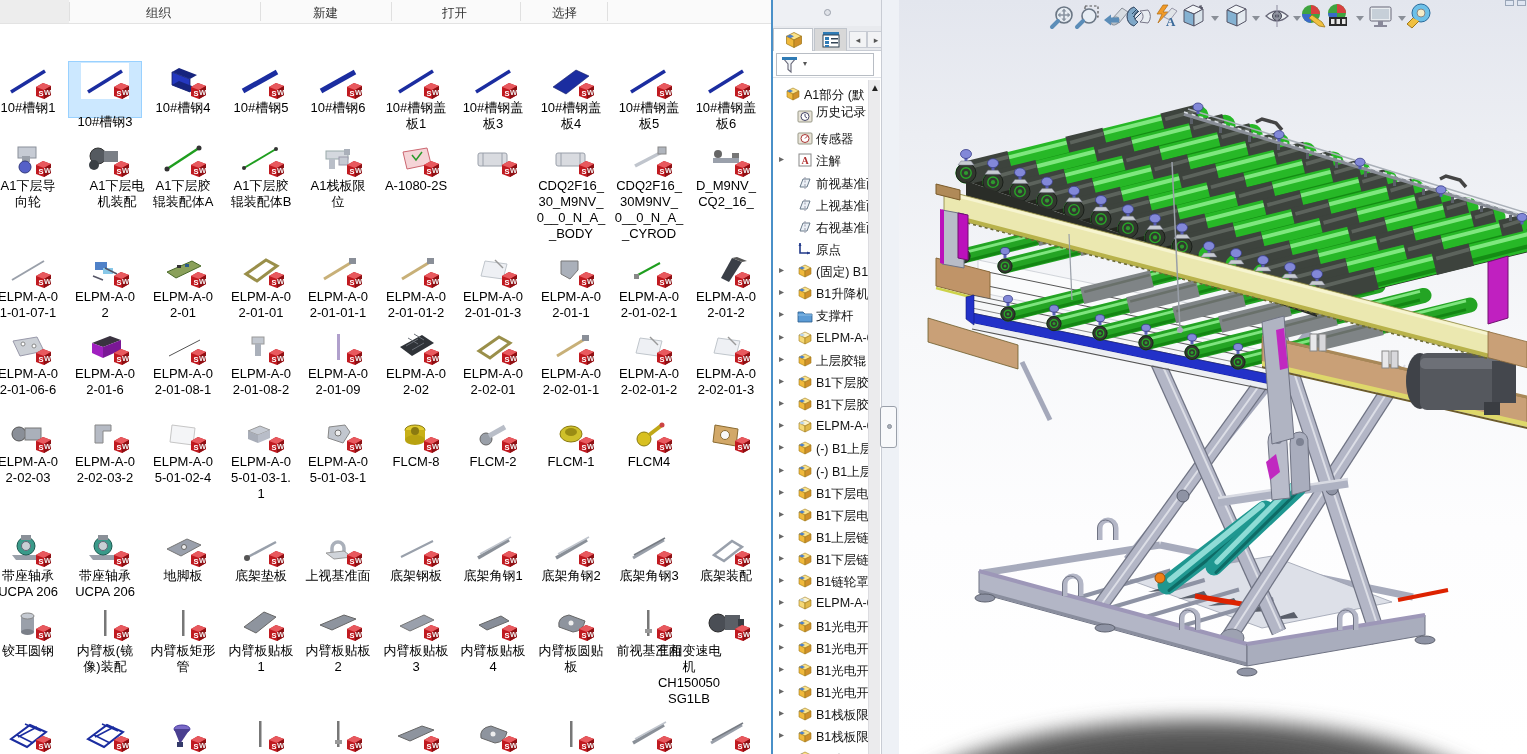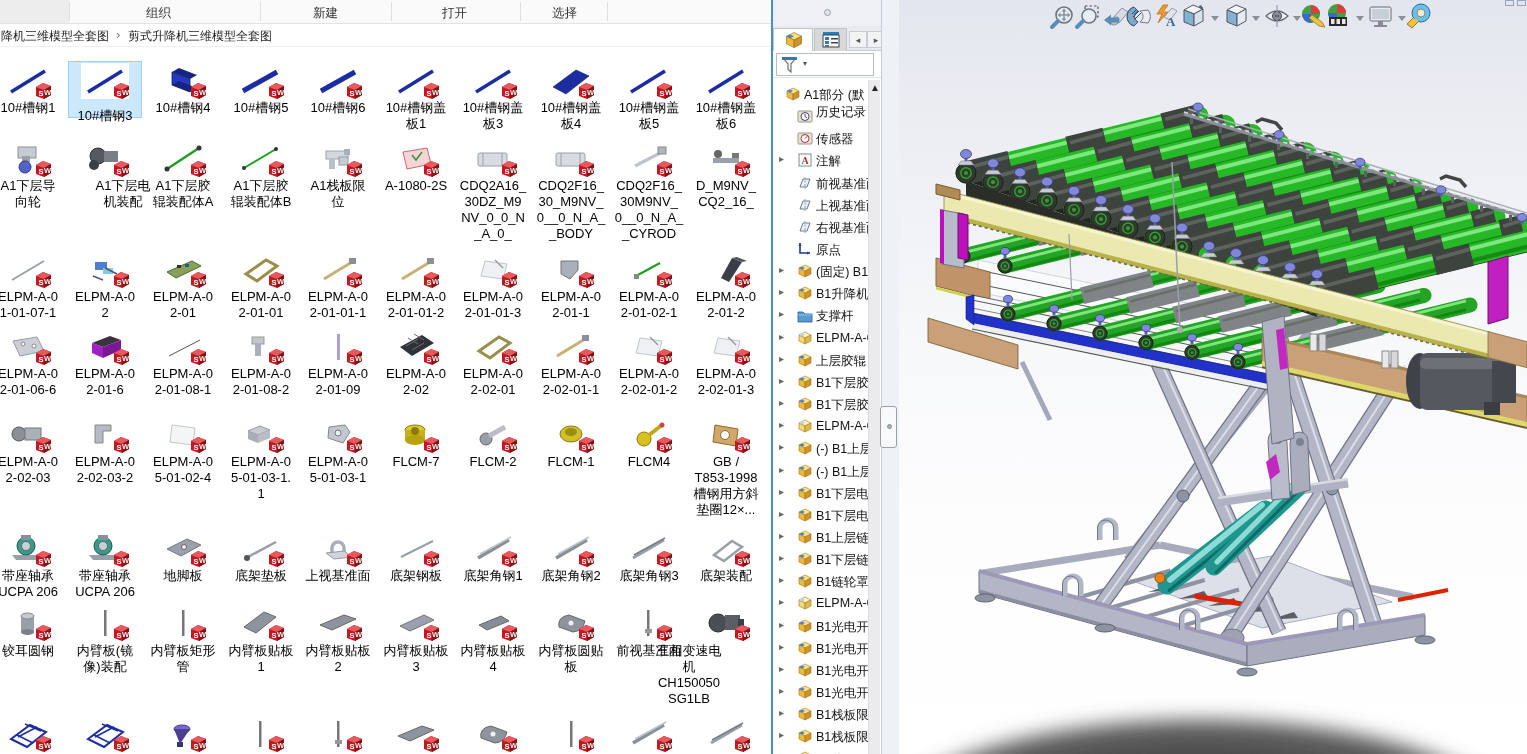--- a/index.html
+++ b/index.html
@@ -42,25 +42,20 @@
     <div class="mi" style="left:146px">组织</div>
     <div class="mi" style="left:313px">新建</div>
     <div class="mi" style="left:442px">打开</div>
     <div class="mi" style="left:552px">选择</div>
     <div class="sep" style="left:69px"></div>
     <div class="sep" style="left:260px"></div>
     <div class="sep" style="left:391px"></div>
     <div class="sep" style="left:520px"></div>
     <div class="sep" style="left:607px"></div>
   </div>
-  <div id="crumbs">
-    <span style="position:absolute;left:1px;top:4px">降机三维模型全套图</span>
-    <span style="position:absolute;left:116px;top:3px;color:#777;font-size:13px">›</span>
-    <span style="position:absolute;left:128px;top:4px">剪式升降机三维模型全套图</span>
-  </div>
 <svg class="th" style="left:4px;top:63px" width="48" height="36" viewBox="0 0 48 36" fill="none">
         <path d="M7 29 L41 8" stroke="#1b2da0" stroke-width="3.5"></path>
       </svg>
 <svg class="swb" style="left:34px;top:82px" width="19" height="18" viewBox="0 0 19 18">
         <polygon points="2,5 9,1 17,4 17,13 10,17 2,14" fill="#c01a20"></polygon>
         <polygon points="2,5 9,1 17,4 10,8" fill="#e8595e"></polygon>
         <polygon points="10,8 17,4 17,13 10,17" fill="#8f1014"></polygon>
         <text x="4.5" y="13.5" font-size="7.5" font-weight="bold" fill="#fff" font-family="Liberation Sans">S</text>
         <text x="10" y="12.5" font-size="7.5" font-weight="bold" fill="#f2f2f2" font-family="Liberation Sans">W</text>
       </svg>
@@ -69,21 +64,21 @@
 <svg class="th" style="left:81px;top:63px" width="48" height="36" viewBox="0 0 48 36" fill="none">
         <path d="M7 29 L41 8" stroke="#1b2da0" stroke-width="3.5"></path>
       </svg>
 <svg class="swb" style="left:112px;top:82px" width="19" height="18" viewBox="0 0 19 18">
         <polygon points="2,5 9,1 17,4 17,13 10,17 2,14" fill="#c01a20"></polygon>
         <polygon points="2,5 9,1 17,4 10,8" fill="#e8595e"></polygon>
         <polygon points="10,8 17,4 17,13 10,17" fill="#8f1014"></polygon>
         <text x="4.5" y="13.5" font-size="7.5" font-weight="bold" fill="#fff" font-family="Liberation Sans">S</text>
         <text x="10" y="12.5" font-size="7.5" font-weight="bold" fill="#f2f2f2" font-family="Liberation Sans">W</text>
       </svg>
-<div class="lbl" style="left:66px;top:108px">10#槽钢3</div>
+<div class="lbl" style="left:66px;top:114px">10#槽钢3</div>
 <svg class="th" style="left:159px;top:63px" width="48" height="36" viewBox="0 0 48 36" fill="none">
         <polygon points="13,9 13,22 31,29 31,16" fill="#2438c0" stroke="#141f66" stroke-width="0.8"></polygon>
         <polygon points="13,9 20,5 38,12 31,16" fill="#16247e"></polygon>
         <polygon points="13,22 20,18 38,25 31,29" fill="#16247e"></polygon>
       </svg>
 <svg class="swb" style="left:189px;top:82px" width="19" height="18" viewBox="0 0 19 18">
         <polygon points="2,5 9,1 17,4 17,13 10,17 2,14" fill="#c01a20"></polygon>
         <polygon points="2,5 9,1 17,4 10,8" fill="#e8595e"></polygon>
         <polygon points="10,8 17,4 17,13 10,17" fill="#8f1014"></polygon>
         <text x="4.5" y="13.5" font-size="7.5" font-weight="bold" fill="#fff" font-family="Liberation Sans">S</text>
@@ -185,21 +180,21 @@
         <rect x="23" y="10" width="14" height="11" fill="#7a7f86"></rect>
         <circle cx="13" cy="24" r="5" fill="#3a3f45"></circle>
       </svg>
 <svg class="swb" style="left:112px;top:160px" width="19" height="18" viewBox="0 0 19 18">
         <polygon points="2,5 9,1 17,4 17,13 10,17 2,14" fill="#c01a20"></polygon>
         <polygon points="2,5 9,1 17,4 10,8" fill="#e8595e"></polygon>
         <polygon points="10,8 17,4 17,13 10,17" fill="#8f1014"></polygon>
         <text x="4.5" y="13.5" font-size="7.5" font-weight="bold" fill="#fff" font-family="Liberation Sans">S</text>
         <text x="10" y="12.5" font-size="7.5" font-weight="bold" fill="#f2f2f2" font-family="Liberation Sans">W</text>
       </svg>
-<div class="lbl" style="left:84px;top:178px">A1下层电<br>机装配</div>
+<div class="lbl" style="left:78px;top:178px">A1下层电<br>机装配</div>
 <svg class="th" style="left:159px;top:141px" width="48" height="36" viewBox="0 0 48 36" fill="none">
         <path d="M8 28 L40 7" stroke="#1f9e1f" stroke-width="2.5"></path>
         <circle cx="8" cy="28" r="2.5" fill="#333"></circle>
         <circle cx="40" cy="7" r="2.5" fill="#333"></circle>
       </svg>
 <svg class="swb" style="left:189px;top:160px" width="19" height="18" viewBox="0 0 19 18">
         <polygon points="2,5 9,1 17,4 17,13 10,17 2,14" fill="#c01a20"></polygon>
         <polygon points="2,5 9,1 17,4 10,8" fill="#e8595e"></polygon>
         <polygon points="10,8 17,4 17,13 10,17" fill="#8f1014"></polygon>
         <text x="4.5" y="13.5" font-size="7.5" font-weight="bold" fill="#fff" font-family="Liberation Sans">S</text>
@@ -250,21 +245,20 @@
         <line x1="14" y1="12" x2="14" y2="25" stroke="#9aa0aa"></line>
         <line x1="33" y1="12" x2="33" y2="25" stroke="#9aa0aa"></line>
       </svg>
 <svg class="swb" style="left:500px;top:160px" width="19" height="18" viewBox="0 0 19 18">
         <polygon points="2,5 9,1 17,4 17,13 10,17 2,14" fill="#c01a20"></polygon>
         <polygon points="2,5 9,1 17,4 10,8" fill="#e8595e"></polygon>
         <polygon points="10,8 17,4 17,13 10,17" fill="#8f1014"></polygon>
         <text x="4.5" y="13.5" font-size="7.5" font-weight="bold" fill="#fff" font-family="Liberation Sans">S</text>
         <text x="10" y="12.5" font-size="7.5" font-weight="bold" fill="#f2f2f2" font-family="Liberation Sans">W</text>
       </svg>
-<div class="lbl" style="left:454px;top:178px">CDQ2A16_<br>30DZ_M9<br>NV_0_0_N<br>_A_0_</div>
 <svg class="th" style="left:547px;top:141px" width="48" height="36" viewBox="0 0 48 36" fill="none">
         <rect x="9" y="12" width="29" height="13" rx="2" fill="#d9dbe0" stroke="#9aa0aa"></rect>
         <line x1="14" y1="12" x2="14" y2="25" stroke="#9aa0aa"></line>
         <line x1="33" y1="12" x2="33" y2="25" stroke="#9aa0aa"></line>
       </svg>
 <svg class="swb" style="left:577px;top:160px" width="19" height="18" viewBox="0 0 19 18">
         <polygon points="2,5 9,1 17,4 17,13 10,17 2,14" fill="#c01a20"></polygon>
         <polygon points="2,5 9,1 17,4 10,8" fill="#e8595e"></polygon>
         <polygon points="10,8 17,4 17,13 10,17" fill="#8f1014"></polygon>
         <text x="4.5" y="13.5" font-size="7.5" font-weight="bold" fill="#fff" font-family="Liberation Sans">S</text>
@@ -599,21 +593,21 @@
         <ellipse cx="23" cy="23" rx="10" ry="5" fill="#b8a210"></ellipse>
         <circle cx="23" cy="14" r="4" fill="#8a7a10"></circle>
       </svg>
 <svg class="swb" style="left:422px;top:436px" width="19" height="18" viewBox="0 0 19 18">
         <polygon points="2,5 9,1 17,4 17,13 10,17 2,14" fill="#c01a20"></polygon>
         <polygon points="2,5 9,1 17,4 10,8" fill="#e8595e"></polygon>
         <polygon points="10,8 17,4 17,13 10,17" fill="#8f1014"></polygon>
         <text x="4.5" y="13.5" font-size="7.5" font-weight="bold" fill="#fff" font-family="Liberation Sans">S</text>
         <text x="10" y="12.5" font-size="7.5" font-weight="bold" fill="#f2f2f2" font-family="Liberation Sans">W</text>
       </svg>
-<div class="lbl" style="left:377px;top:454px">FLCM-7</div>
+<div class="lbl" style="left:377px;top:454px">FLCM-8</div>
 <svg class="th" style="left:469px;top:417px" width="48" height="36" viewBox="0 0 48 36" fill="none">
         <circle cx="17" cy="22" r="6" fill="#999fa8" stroke="#666"></circle>
         <path d="M20 19 L36 10" stroke="#b9bec8" stroke-width="5"></path>
       </svg>
 <svg class="swb" style="left:500px;top:436px" width="19" height="18" viewBox="0 0 19 18">
         <polygon points="2,5 9,1 17,4 17,13 10,17 2,14" fill="#c01a20"></polygon>
         <polygon points="2,5 9,1 17,4 10,8" fill="#e8595e"></polygon>
         <polygon points="10,8 17,4 17,13 10,17" fill="#8f1014"></polygon>
         <text x="4.5" y="13.5" font-size="7.5" font-weight="bold" fill="#fff" font-family="Liberation Sans">S</text>
         <text x="10" y="12.5" font-size="7.5" font-weight="bold" fill="#f2f2f2" font-family="Liberation Sans">W</text>
@@ -648,21 +642,20 @@
         <polygon points="13,8 36,12 34,29 11,25" fill="#d2a868" stroke="#8a6a30"></polygon>
         <circle cx="23" cy="18" r="4.5" fill="#f8f8f8" stroke="#8a6a30"></circle>
       </svg>
 <svg class="swb" style="left:733px;top:436px" width="19" height="18" viewBox="0 0 19 18">
         <polygon points="2,5 9,1 17,4 17,13 10,17 2,14" fill="#c01a20"></polygon>
         <polygon points="2,5 9,1 17,4 10,8" fill="#e8595e"></polygon>
         <polygon points="10,8 17,4 17,13 10,17" fill="#8f1014"></polygon>
         <text x="4.5" y="13.5" font-size="7.5" font-weight="bold" fill="#fff" font-family="Liberation Sans">S</text>
         <text x="10" y="12.5" font-size="7.5" font-weight="bold" fill="#f2f2f2" font-family="Liberation Sans">W</text>
       </svg>
-<div class="lbl" style="left:687px;top:454px">GB /<br>T853-1998<br>槽钢用方斜<br>垫圈12×...</div>
 <svg class="th" style="left:4px;top:531px" width="48" height="36" viewBox="0 0 48 36" fill="none">
         <polygon points="8,24 34,24 38,29 12,29" fill="#9aa0aa"></polygon>
         <circle cx="22" cy="15" r="9" fill="#3a9a8a" stroke="#1a5a50"></circle>
         <circle cx="22" cy="15" r="4.5" fill="#c8d0d4" stroke="#667"></circle>
         <rect x="17" y="4" width="10" height="5" fill="#8a9098"></rect>
       </svg>
 <svg class="swb" style="left:34px;top:550px" width="19" height="18" viewBox="0 0 19 18">
         <polygon points="2,5 9,1 17,4 17,13 10,17 2,14" fill="#c01a20"></polygon>
         <polygon points="2,5 9,1 17,4 10,8" fill="#e8595e"></polygon>
         <polygon points="10,8 17,4 17,13 10,17" fill="#8f1014"></polygon>

